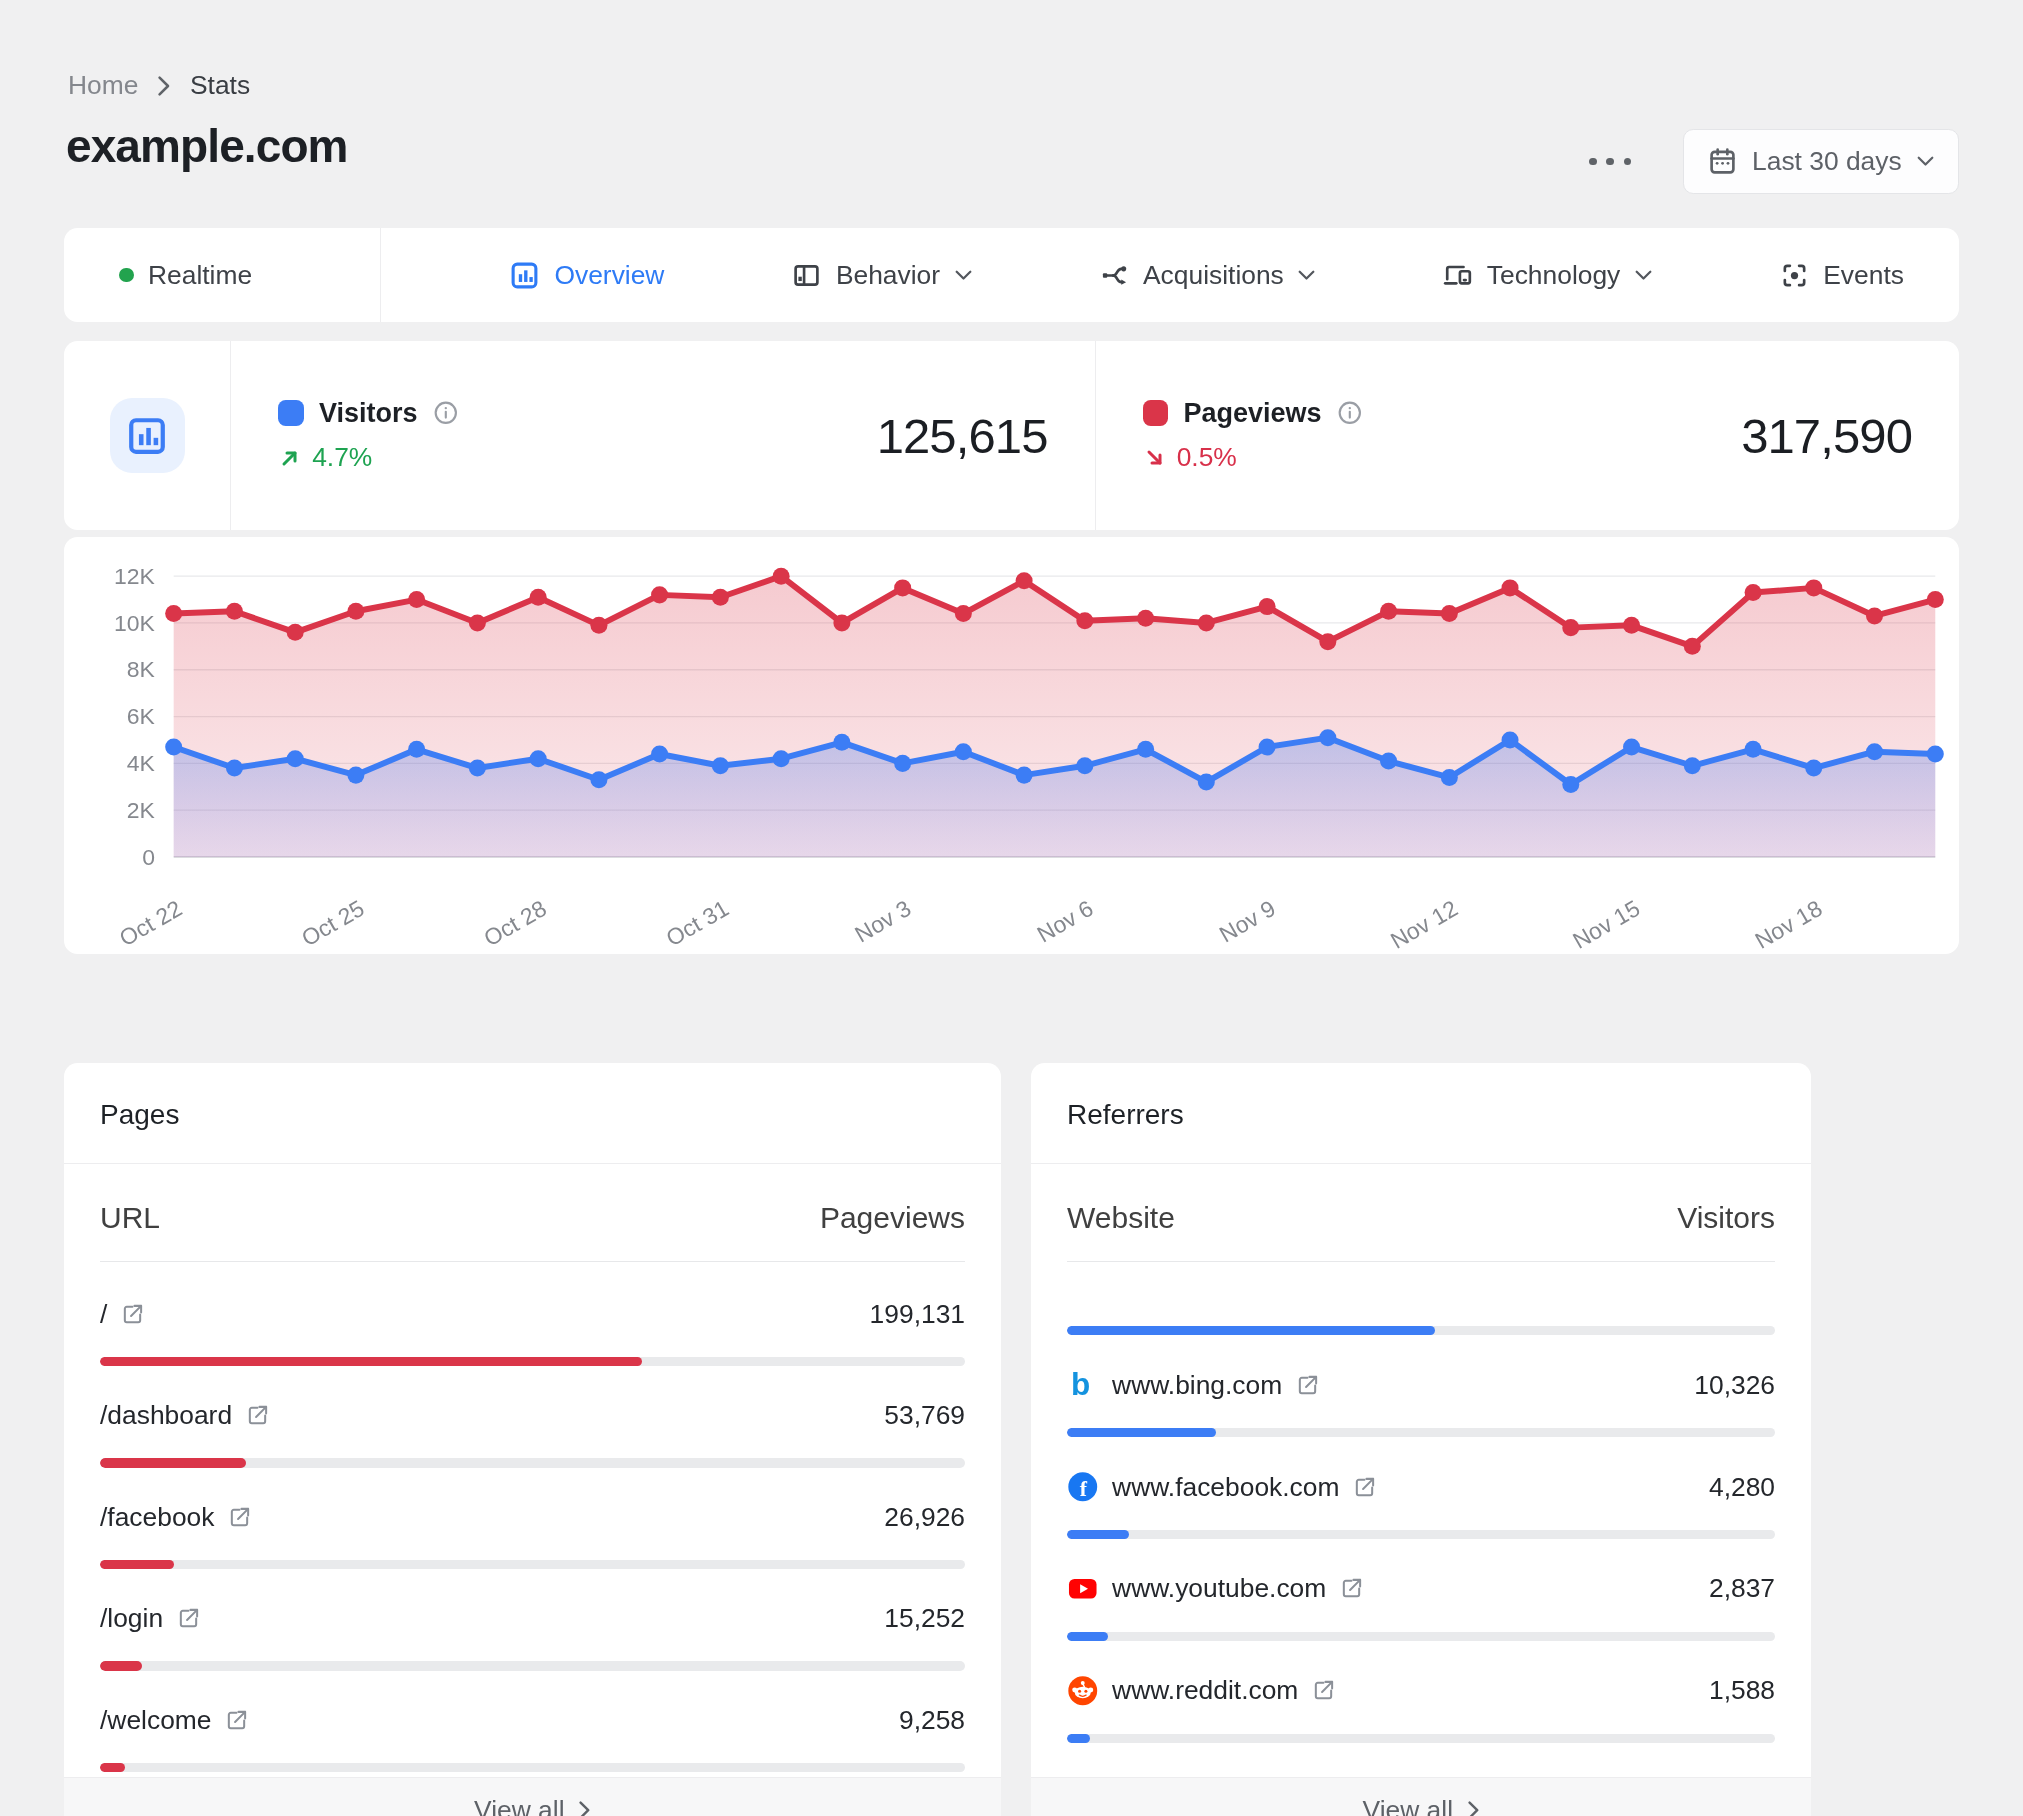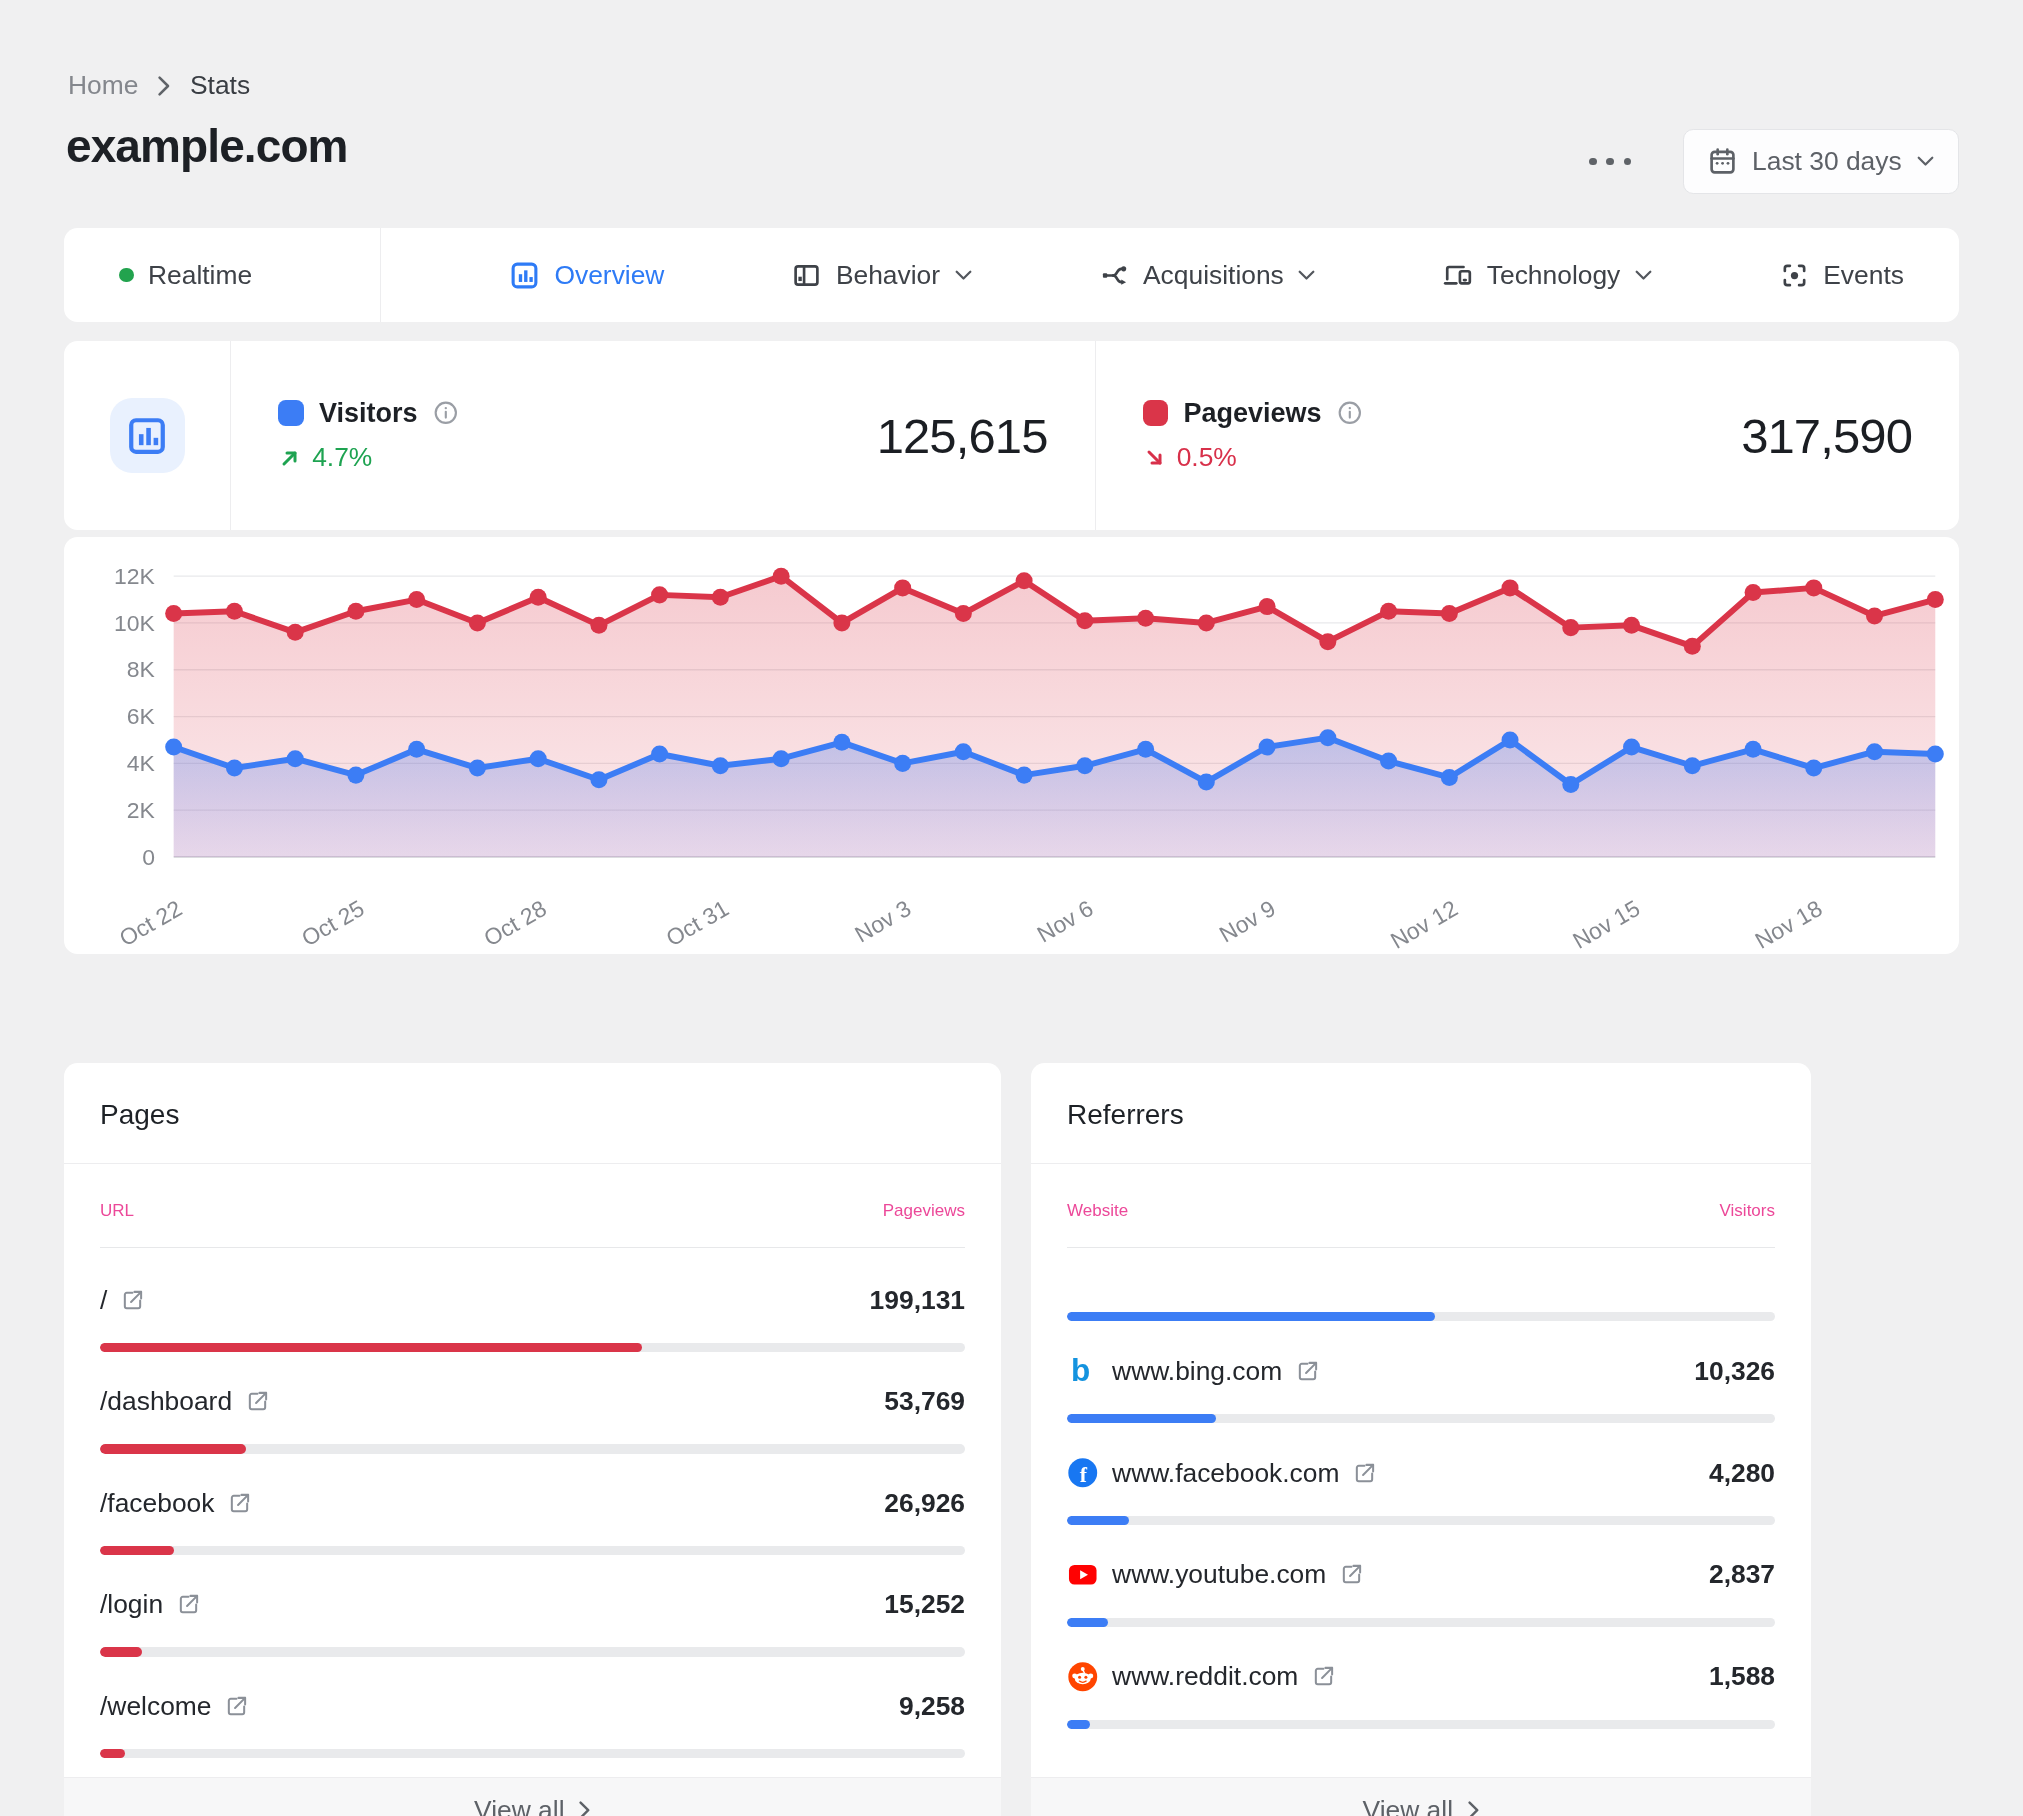--- a/index.html
+++ b/index.html
@@ -42,29 +42,29 @@
   .stat-value { font-size:49px; font-weight:400; color:#1b1e23; letter-spacing:-0.9px; }
 
   
   .chart-card { position:absolute; left:64px; top:537px; width:1895px; height:417px; background:#fff; border-radius:13.6px; }
 
   
   .panel { position:absolute; top:1063px; background:#fff; border-radius:13.6px; height:780px; display:flex; flex-direction:column; }
   .panel.left { left:64px; width:937px; }
   .panel.right { left:1031px; width:780px; }
   .panel-title { padding:36px 36px 32px; font-size:28px; color:#1d2126; border-bottom:0.9px solid #ededef; }
-  .panel-headers { display:flex; justify-content:space-between; padding:37px 36px 0; font-size:17px; color:#ec4899; }
+  .panel-headers { display:flex; justify-content:space-between; padding:37px 36px 0; font-size:30px; color:#404040; }
   .hdr-rule { margin:25.6px 36px 0; border-bottom:0.9px solid #e7e8ea; }
   .rows { flex:1; padding:3.4px 36px 0; }
   .row { padding-top:34px; }
   .row-top { display:flex; justify-content:space-between; align-items:center; font-size:26.4px; color:#24272c; }
   .row-label { display:flex; align-items:center; gap:13.6px; cursor:pointer; }
   .favicon { width:31.5px; height:31.5px; display:inline-flex; }
   .ext-ic { width:23px; height:23px; color:#8b9098; }
-  .row-value { color:#24272c;font-weight:bold; }
+  .row-value { color:#24272c; }
   .row-bar { margin-top:27px; height:9.4px; border-radius:5.1px; background:#e9eaec; overflow:hidden; }
   .row-fill { height:100%; border-radius:5.1px; }
   .row-fill.red { background:#da3549; }
   .row-fill.blue { background:#3c7df5; }
   .panel-footer { height:66px; background:#f7f7f8; border-top:0.9px solid #ededef; border-radius:0 0 13.6px 13.6px; display:flex; align-items:center; justify-content:center; gap:13.6px; font-size:26.4px; color:#5d6167; cursor:pointer; }
   .vchev { width:12.8px; height:20.4px; }
 </style>
 </head>
 <body>
 

